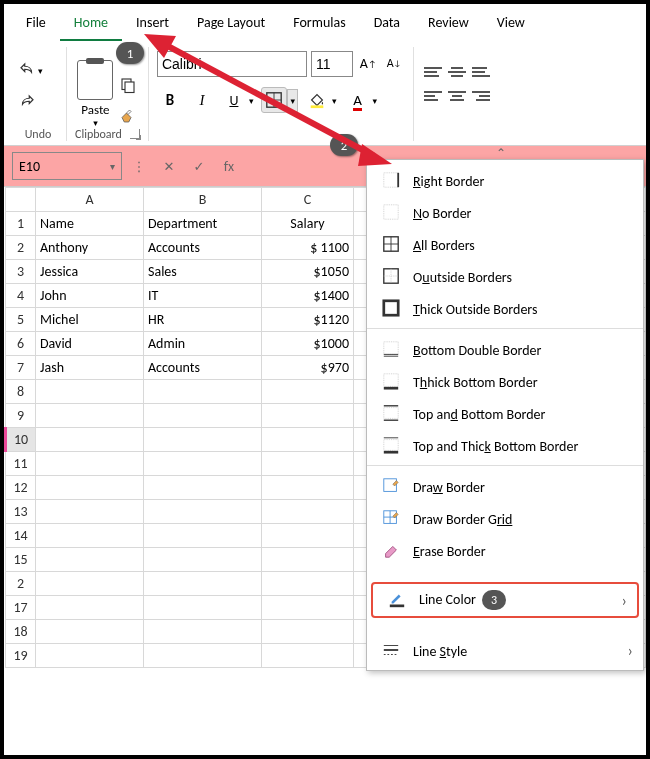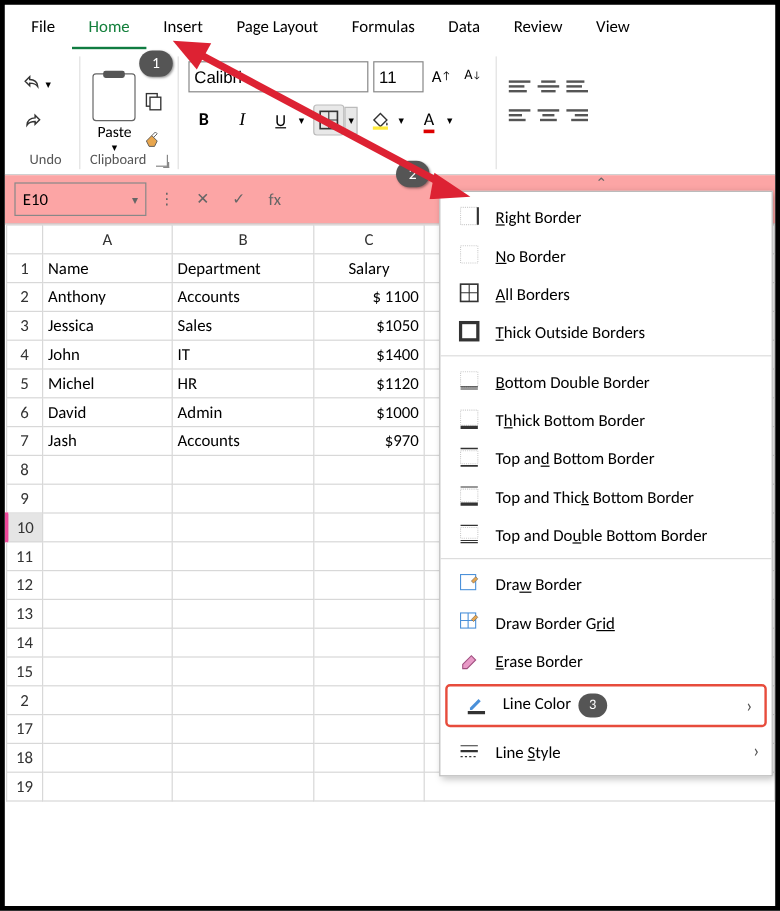--- a/index.html
+++ b/index.html
@@ -61,21 +61,21 @@
   td.databorder { border:1px solid #666;}
   .sel-row th.row-hdr { background:#e5e5e5; border-left:3px solid #ec4899;}
   td.money { text-align:right; padding-right:10px;}
   
   .dropdown { position:absolute; left:362px; top:155px; width:278px; background:#fff; border:1px solid #bbb; box-shadow:2px 2px 6px rgba(0,0,0,0.25); padding:4px 0;}
   .dd-item { display:flex; align-items:flex-end; gap:12px; padding:6px 14px; font-size:14px; position:relative;}
   .dd-icon { width:20px; height:20px; display:flex; align-items:center; justify-content:center; flex-shrink:0;}
   .dd-sep { height:1px; background:#ddd; margin:4px 0;}
   .dd-header { font-weight:bold; padding:8px 14px 6px 14px; font-size:14px;}
   .dd-sub::after { content:"›"; position:absolute; right:10px; font-size:16px; color:#555;}
-  .highlight { border:2px solid #e74c3c; border-radius:4px; margin:4px 4px;}
+  .highlight { border:2px solid #e74c3c; border-radius:4px; margin:16px 4px;}
   u.mn { text-decoration: underline; }
   
   .callout { position:absolute; width:28px; height:22px; background:#555; border-radius:11px; color:#fff; display:flex; align-items:center; justify-content:center; font-size:13px; font-weight:500; box-shadow:1px 1px 2px rgba(0,0,0,0.4);}
   .c1 { left:112px; top:38px;}
   .c2 { left:326px; top:130px;}
   .c3-inline { display:inline-flex; width:24px; height:20px; background:#555; border-radius:10px; color:#fff; align-items:center; justify-content:center; font-size:12px; margin-left:6px;}
   
   .arrow { position:absolute; pointer-events:none;}
   .arrow-line { stroke:#d23; stroke-width:6; fill:none;}
   .arrow-head { fill:#d23;}
@@ -425,20 +425,30 @@
           <rect x="2" y="2" width="16" height="16" fill="none" stroke="#333" stroke-width="1.5"></rect>
           <line x1="10" y1="2" x2="10" y2="18" stroke="#333"></line>
           <line x1="2" y1="10" x2="18" y2="10" stroke="#333"></line>
         </svg>
       </span>
       <span><u class="mn">A</u><span>ll Borders</span></span>
     </div>
   <div class="dd-item">
       <span class="dd-icon">
         <svg viewBox="0 0 20 20" width="18" height="18">
+          <rect x="2" y="2" width="16" height="16" fill="none" stroke="#333" stroke-width="1.5"></rect>
+          <line x1="10" y1="2" x2="10" y2="18" stroke="#ccc" stroke-dasharray="1 1"></line>
+          <line x1="2" y1="10" x2="18" y2="10" stroke="#ccc" stroke-dasharray="1 1"></line>
+        </svg>
+      </span>
+      <span>O<u class="mn">u</u><span>utside Borders</span></span>
+    </div>
+  <div class="dd-item">
+      <span class="dd-icon">
+        <svg viewBox="0 0 20 20" width="18" height="18">
           <rect x="2" y="2" width="16" height="16" fill="none" stroke="#333" stroke-width="3"></rect>
         </svg>
       </span>
       <span><u class="mn">T</u><span>hick Outside Borders</span></span>
     </div>
   <div class="dd-sep"></div>
   <div class="dd-item">
       <span class="dd-icon">
         <svg viewBox="0 0 20 20" width="18" height="18">
           <rect x="2" y="2" width="16" height="14" fill="none" stroke="#ccc" stroke-dasharray="1 1"></rect>
@@ -469,31 +479,20 @@
     </div>
   <div class="dd-item">
       <span class="dd-icon">
         <svg viewBox="0 0 20 20" width="18" height="18">
           <line x1="2" y1="2" x2="18" y2="2" stroke="#333"></line>
           <rect x="2" y="4" width="16" height="12" fill="none" stroke="#ccc" stroke-dasharray="1 1"></rect>
           <line x1="2" y1="18" x2="18" y2="18" stroke="#333" stroke-width="3"></line>
         </svg>
       </span>
       <span><span>Top and Thic</span><u class="mn">k</u><span> Bottom Border</span></span>
-    </div>
-  <div class="dd-item">
-      <span class="dd-icon">
-        <svg viewBox="0 0 20 20" width="18" height="18">
-          <line x1="2" y1="2" x2="18" y2="2" stroke="#333"></line>
-          <rect x="2" y="4" width="16" height="10" fill="none" stroke="#ccc" stroke-dasharray="1 1"></rect>
-          <line x1="2" y1="16" x2="18" y2="16" stroke="#333"></line>
-          <line x1="2" y1="18" x2="18" y2="18" stroke="#333"></line>
-        </svg>
-      </span>
-      <span><span>Top and Do</span><u class="mn">u</u><span>ble Bottom Border</span></span>
     </div>
   <div class="dd-sep"></div>
   <div class="dd-item">
       <span class="dd-icon">
         <svg viewBox="0 0 20 20" width="18" height="18">
           <rect x="2" y="2" width="14" height="14" fill="none" stroke="#4a90d9"></rect>
           <path d="M12 8l4-4 2 2-4 4z" fill="#e8a64e" stroke="#555" stroke-width="0.5"></path>
         </svg>
       </span>
       <span><span>Dra</span><u class="mn">w</u><span> Border</span></span>

